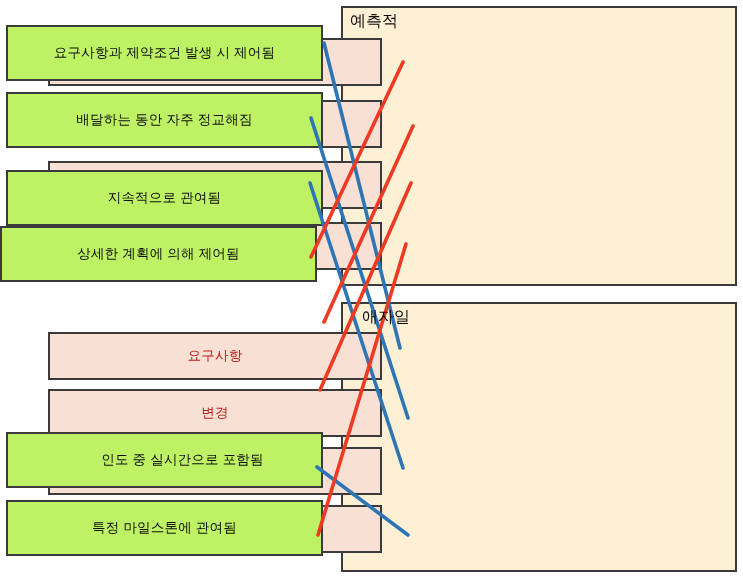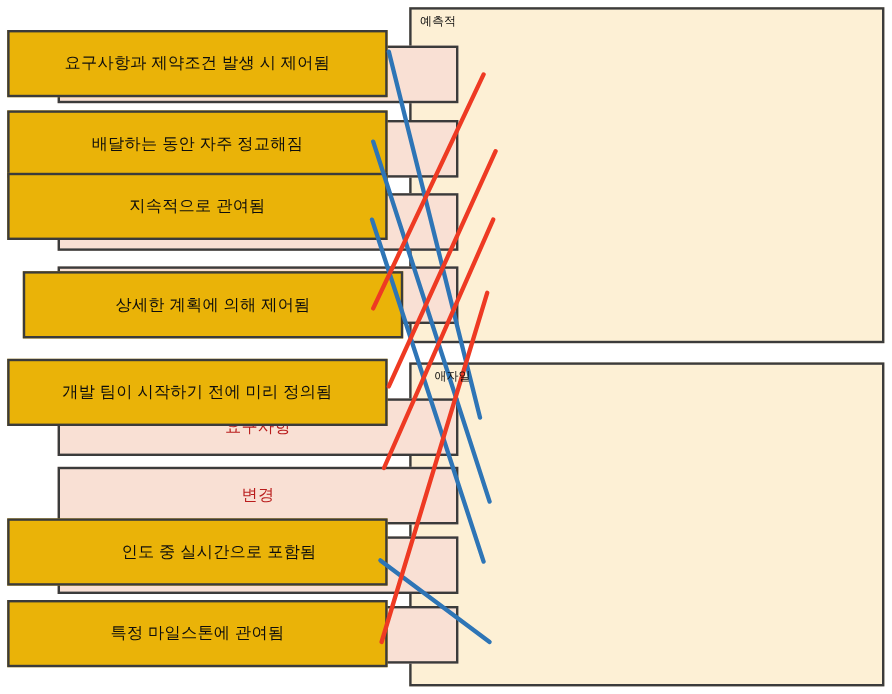--- a/index.html
+++ b/index.html
@@ -18,21 +18,21 @@
     overflow: hidden;
   }
 
   
   .char-box {
     position: absolute;
     left: 6px;
     width: 317px;
     height: 56px;
     box-sizing: border-box;
-    background: #eab308;
+    background: #bef264;
     border: 2px solid #3b3b3b;
     display: flex;
     align-items: center;
     justify-content: center;
     z-index: 2;
   }
   .char-box .label {
     font-size: 13.5px;
     color: #0d0d0d;
     letter-spacing: 0.2px;
@@ -48,21 +48,21 @@
     width: 396px;
     box-sizing: border-box;
     background: #fdf0d5;
     border: 2px solid #3b3b3b;
     z-index: 1;
   }
   .panel-title {
     position: absolute;
     top: 5px;
     left: 9px;
-    font-size: 10px;
+    font-size: 16px;
     color: #0d0d0d;
     z-index: 5;
   }
   .item-box {
     position: absolute;
     left: 48px;
     width: 334px;
     height: 48px;
     box-sizing: border-box;
     background: #f9e0d4;
@@ -129,28 +129,25 @@
   <div class="item-box" id="agile-item-4" style="top: 505px;">
     <span class="label">주요 이해관계자</span>
   </div>
 
   <div class="char-box" id="char-1" style="left: 6px; top: 25px;">
     <span class="label">요구사항과 제약조건 발생 시 제어됨</span>
   </div>
   <div class="char-box" id="char-2" style="left: 6px; top: 92px; justify-content: center;">
     <span class="label">배달하는 동안 자주 정교해짐</span>
   </div>
-  <div class="char-box" id="char-3" style="left: 6px; top: 144px; align-items: center;">
+  <div class="char-box" id="char-3" style="left: 6px; top: 170px; align-items: center;">
     <span class="label">지속적으로 관여됨</span>
   </div>
-  <div class="char-box" id="char-4" style="left: 19px; top: 226px;">
+  <div class="char-box" id="char-4" style="left: 0; top: 226px;">
     <span class="label">상세한 계획에 의해 제어됨</span>
-  </div>
-  <div class="char-box" id="char-5" style="left: 6px; top: 299px;">
-    <span class="label">개발 팀이 시작하기 전에 미리 정의됨</span>
   </div>
   <div class="char-box" id="char-7" style="left: 6px; top: 432px; padding-left: 36px;">
     <span class="label">인도 중 실시간으로 포함됨</span>
   </div>
   <div class="char-box" id="char-8" style="left: 6px; top: 500px;">
     <span class="label">특정 마일스톤에 관여됨</span>
   </div>
 
   <svg id="connectors" viewBox="0 0 743 578" width="743" height="578">
       <line x1="324" y1="43" x2="400" y2="348" stroke="#2e75b6" stroke-width="3.6"></line>

